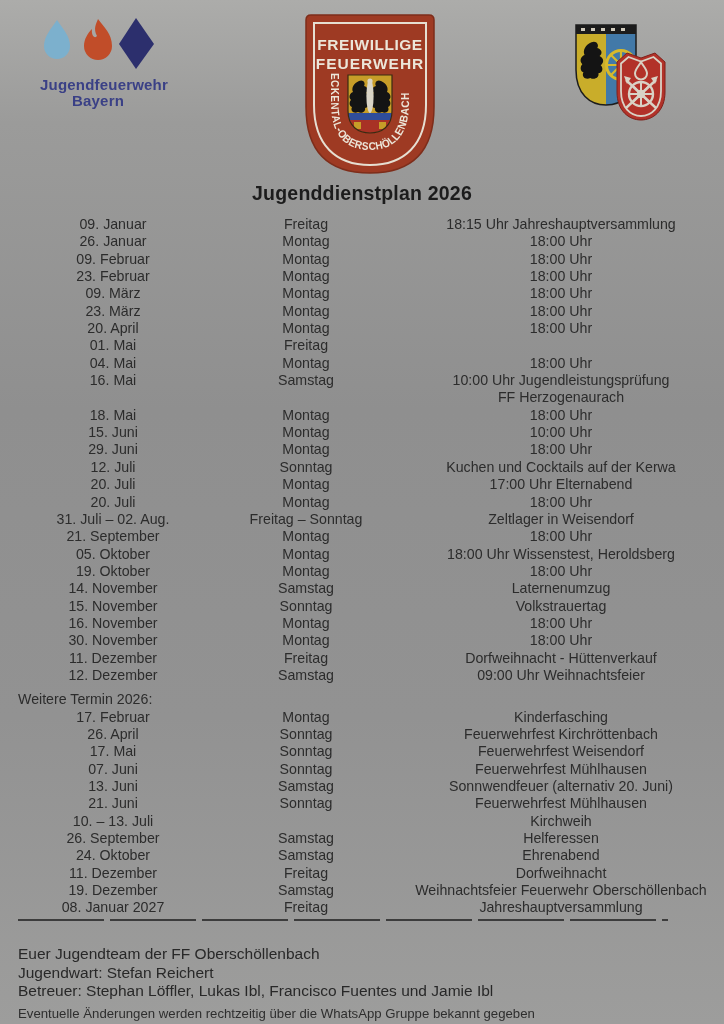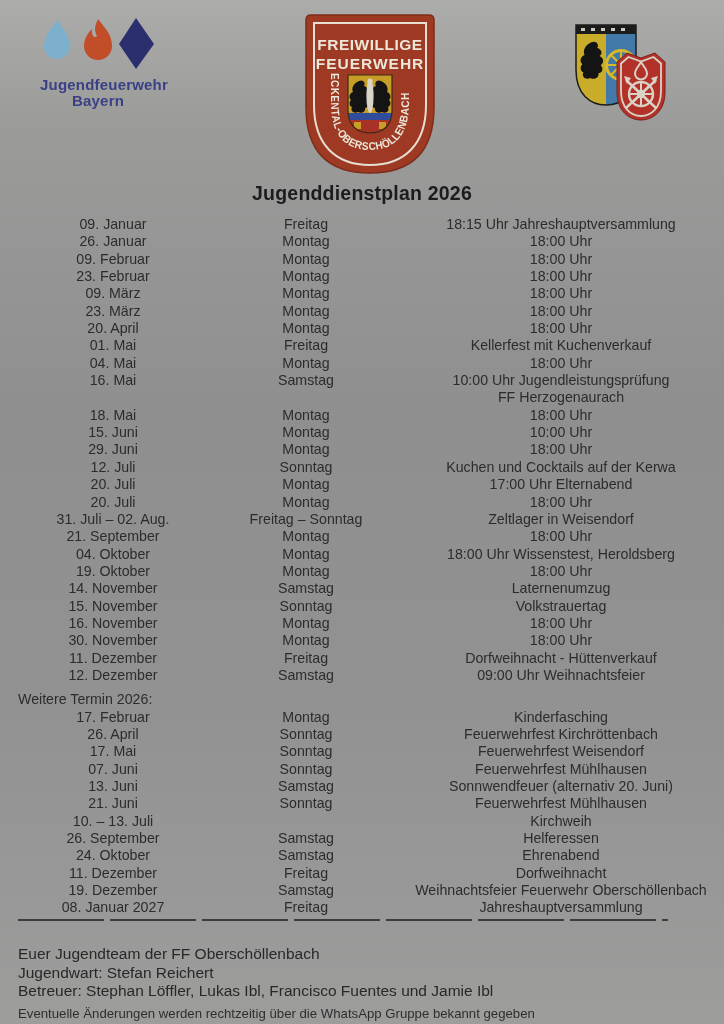--- a/index.html
+++ b/index.html
@@ -194,21 +194,20 @@
           <div class="cell event">18:00 Uhr</div>
         </div>
         <div class="row">
           <div class="cell date">20. April</div>
           <div class="cell day">Montag</div>
           <div class="cell event">18:00 Uhr</div>
         </div>
         <div class="row">
           <div class="cell date">01. Mai</div>
           <div class="cell day">Freitag</div>
-          <div class="cell event">Kellerfest mit Kuchenverkauf</div>
         </div>
         <div class="row">
           <div class="cell date">04. Mai</div>
           <div class="cell day">Montag</div>
           <div class="cell event">18:00 Uhr</div>
         </div>
         <div class="row">
           <div class="cell date">16. Mai</div>
           <div class="cell day">Samstag</div>
           <div class="cell event">10:00 Uhr Jugendleistungsprüfung<br>FF Herzogenaurach</div>
@@ -247,21 +246,21 @@
           <div class="cell date">31. Juli – 02. Aug.</div>
           <div class="cell day">Freitag – Sonntag</div>
           <div class="cell event">Zeltlager in Weisendorf</div>
         </div>
         <div class="row">
           <div class="cell date">21. September</div>
           <div class="cell day">Montag</div>
           <div class="cell event">18:00 Uhr</div>
         </div>
         <div class="row">
-          <div class="cell date">04. Oktober</div>
+          <div class="cell date">05. Oktober</div>
           <div class="cell day">Montag</div>
           <div class="cell event">18:00 Uhr Wissenstest, Heroldsberg</div>
         </div>
         <div class="row">
           <div class="cell date">19. Oktober</div>
           <div class="cell day">Montag</div>
           <div class="cell event">18:00 Uhr</div>
         </div>
         <div class="row">
           <div class="cell date">14. November</div>

